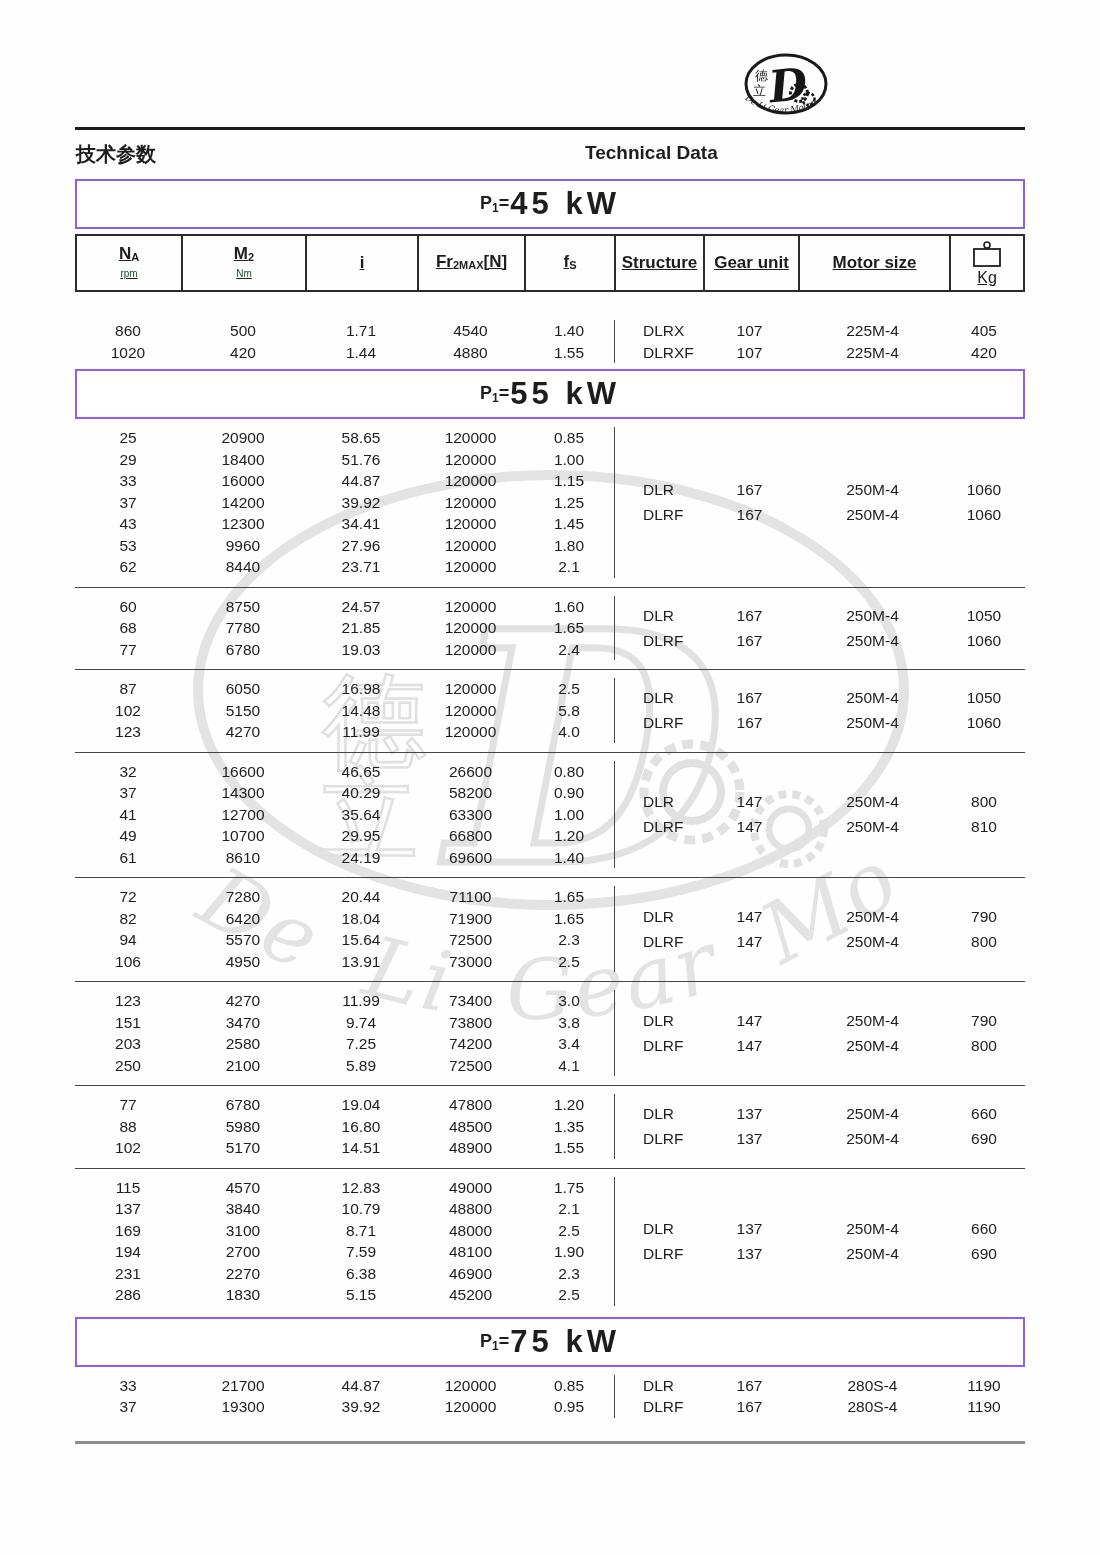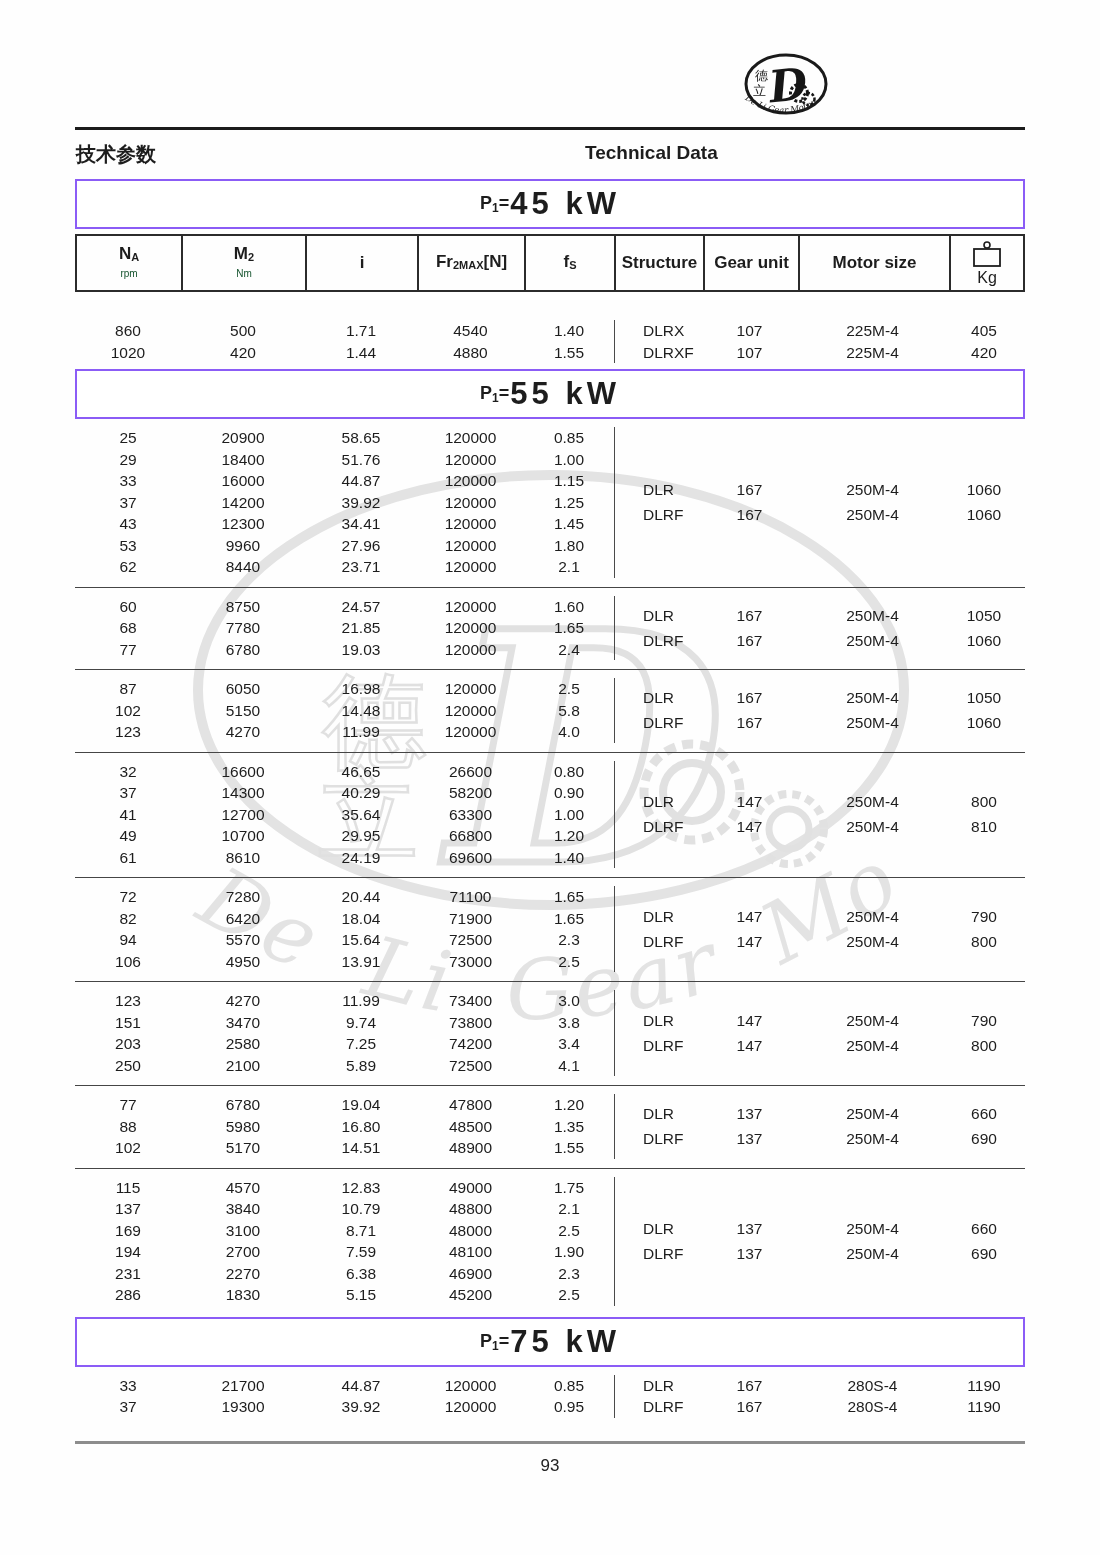--- a/index.html
+++ b/index.html
@@ -36,21 +36,21 @@
   .p-small .psub { font-size:12px; font-weight:bold; vertical-align:-3px; }
   .p-big { font-size:31px; font-weight:bold; letter-spacing:4px; margin-left:1px; }
 
   
   .colhead {
     margin-top:5px; border:2px solid #2b2b2b; height:54px;
     display:grid; grid-template-columns:106px 124px 112px 107px 90px 89px 95px 151px 72px;
   }
   .hc {
     border-right:2px solid #2b2b2b;
-    display:flex; flex-direction:column; align-items:center; justify-content:center;
+    display:flex; flex-direction:column; align-items:center; justify-content:center;text-decoration:underline;
   }
   .hc:last-child { border-right:none; }
   .h-main { font-size:17px; font-weight:bold; line-height:18px; }
   .h-sub  { font-size:11px; font-weight:bold; vertical-align:-2px; }
   .h-unit { font-size:10px; line-height:15px; color:#14532d; }
   .kg-label { font-size:16px; line-height:16px; margin-top:1px; }
 
   
   .block { display:flex; padding:8px 0 9px 0; }
   .block.sep { border-top:1px solid #454545; }
@@ -540,16 +540,15 @@
               <div class="icell structure">DLRF</div>
               <div class="icell">167</div>
               <div class="icell">280S-4</div>
               <div class="icell">1190</div>
             </div>
           </div>
         </div>
       </div>
 
     <div class="footer-rule"></div>
-    <div class="page-num">93</div>
 
   </div>
 </div>
 
 </body></html>

